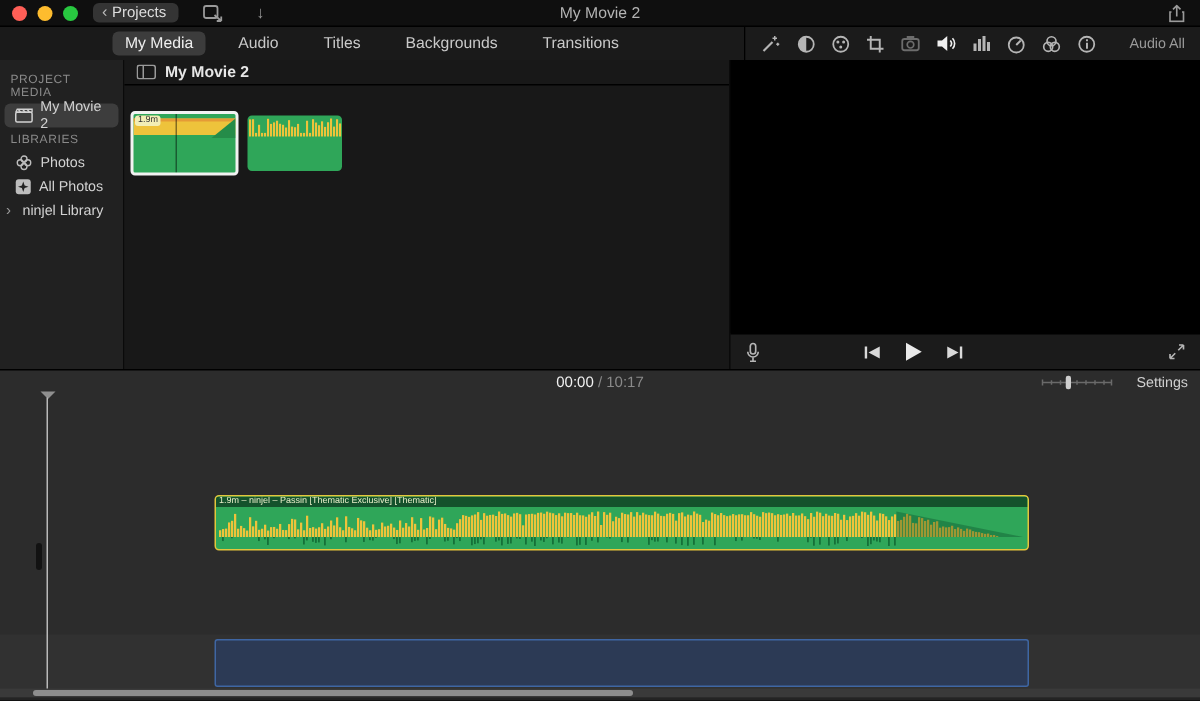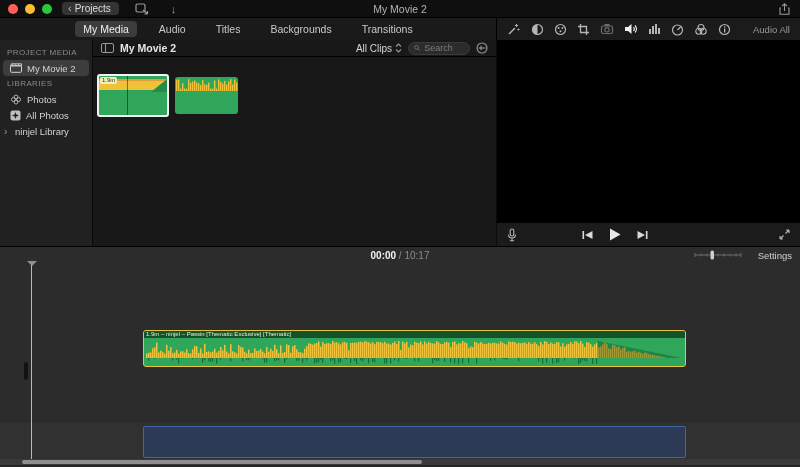--- a/index.html
+++ b/index.html
@@ -23,21 +23,21 @@
   .tabs { display:flex; gap:14px; align-items:center; }
   .tab { font-size:10.5px; color:#c9c9c9; padding:2px 8px; border-radius:4px; cursor:default; }
   .tab.selected { background:#3c3c3c; color:#efefef; }
   .viewer-toolbar { flex:1; display:flex; align-items:center; padding:0 10px; background:#1b1b1b; }
   .vt-group { display:flex; gap:10px; align-items:center; margin:0 auto; }
   .vt-btn { display:flex; align-items:center; }
   .reset-all { font-size:9.5px; color:#9a9a9a; margin-left:auto; }
 
   
   .main { display:flex; height:206px; }
-  .sidebar { width:93px; background:#212121; border-right:1px solid #0a0a0a; padding-top:5px; font-size:9.5px; }
+  .sidebar { width:83px; background:#212121; border-right:1px solid #0a0a0a; padding-top:5px; font-size:9.5px; }
   .side-header { color:#8a8a8a; font-size:8px; letter-spacing:.4px; padding:3px 7px 3px 7px; }
   .side-item { display:flex; align-items:center; gap:5px; color:#d2d2d2; padding:2px 4px 2px 10px; height:16px; }
   .side-item.selected { background:#3d3d3d; border-radius:4px; margin:0 3px; padding-left:7px; }
   .side-item .di { color:#9a9a9a; font-size:10px; width:6px; }
 
   .browser { width:404px; background:#181818; border-right:1px solid #0a0a0a; display:flex; flex-direction:column; }
   .browser-header { height:17px; display:flex; align-items:center; gap:6px; padding:0 8px; border-bottom:1px solid #000; }
   .bh-title { font-size:10.5px; font-weight:bold; color:#e6e6e6; }
   .bh-right { margin-left:auto; display:flex; align-items:center; gap:6px; }
   .all-clips { display:flex; align-items:center; gap:3px; font-size:10px; color:#d6d6d6; }
@@ -57,21 +57,21 @@
   .viewer { flex:1; display:flex; flex-direction:column; background:#000; }
   .screen { flex:1; background:#000; }
   .viewer-controls { height:24px; background:#1b1b1b; border-top:1px solid #000; display:flex; align-items:center; padding:0 10px; }
   .vc-center { display:flex; gap:16px; align-items:center; margin:0 auto; }
   .vc-right { margin-left:auto; display:flex; align-items:center; }
 
   
   .timeline { position:relative; height:221px; background:#2c2c2c; border-top:1px solid #000; }
   .tl-header { height:16px; display:flex; align-items:center; position:relative; }
   .timecode { position:absolute; left:0; right:0; text-align:center; font-size:10px; color:#8a8a8a; }
-  .timecode .cur { color:#f2f2f2; font-weight:bold; }
+  .timecode .cur { color:#f2f2f2; font-weight:normal; }
   .tl-header-right { margin-left:auto; display:flex; align-items:center; gap:16px; padding-right:8px; z-index:2; }
   .settings-label { font-size:9.5px; color:#cfcfcf; }
   .tl-body { position:relative; height:205px; }
   .tl-lower { position:absolute; left:0; right:0; top:160px; height:36px; background:#313131; }
 
   .playhead-line { position:absolute; left:31px; top:2px; width:1px; height:194px; background:#b9b9b9; z-index:5; }
   .playhead-tri { position:absolute; left:27px; top:-2px; width:0; height:0; border-left:5px solid transparent; border-right:5px solid transparent; border-top:5px solid #8f8f8f; z-index:5; }
   .ph-pill { position:absolute; left:24px; top:99px; width:4px; height:18px; background:#121212; border-radius:2px; z-index:4; }
 
   .tl-clip { position:absolute; left:143px; top:67px; width:543px; height:37px; background:#2fa659; border:1.5px solid #e3c63c; border-radius:3px; overflow:hidden; }
@@ -235,40 +235,20 @@
       </div>
     </aside>
 
     <section class="browser">
       <div class="browser-header">
         <svg width="13" height="10" viewBox="0 0 13 10">
             <rect x="0.5" y="0.5" width="12" height="9" rx="1.5" fill="none" stroke="#9a9a9a" stroke-width="1"></rect>
             <line x1="4.5" y1="0.5" x2="4.5" y2="9.5" stroke="#9a9a9a" stroke-width="1"></line>
           </svg>
         <span class="bh-title">My Movie 2</span>
-        <div class="bh-right">
-          <span class="all-clips">
-            <span>All Clips</span>
-            <svg width="7" height="10" viewBox="0 0 7 10">
-                <path d="M1 3.5 L3.5 1 L6 3.5 M1 6.5 L3.5 9 L6 6.5" fill="none" stroke="#9a9a9a" stroke-width="1.1"></path>
-              </svg>
-          </span>
-          <span class="search-field">
-            <svg width="8" height="8" viewBox="0 0 8 8">
-                <circle cx="3.2" cy="3.2" r="2.4" fill="none" stroke="#7d7d7d" stroke-width="1"></circle>
-                <line x1="5" y1="5" x2="7.3" y2="7.3" stroke="#7d7d7d" stroke-width="1"></line>
-              </svg>
-            <input placeholder="Search" style="">
-          </span>
-          <svg width="12" height="12" viewBox="0 0 12 12">
-              <circle cx="6" cy="6" r="5" fill="none" stroke="#9a9a9a" stroke-width="1.1"></circle>
-              <line x1="2.5" y1="6" x2="9.5" y2="6" stroke="#9a9a9a" stroke-width="1.1"></line>
-              <line x1="5" y1="3.8" x2="5" y2="8.2" stroke="#9a9a9a" stroke-width="1.1"></line>
-            </svg>
-        </div>
       </div>
       <div class="clips-area">
         <div class="clip clip1">
           <span class="dur-badge">1.9m</span>
           <div class="band"></div>
           <div class="fade-wedge"></div>
           <div class="skimmer"></div>
         </div>
         <div class="clip clip2">
           <svg id="wave-clip2" width="63" height="37">

